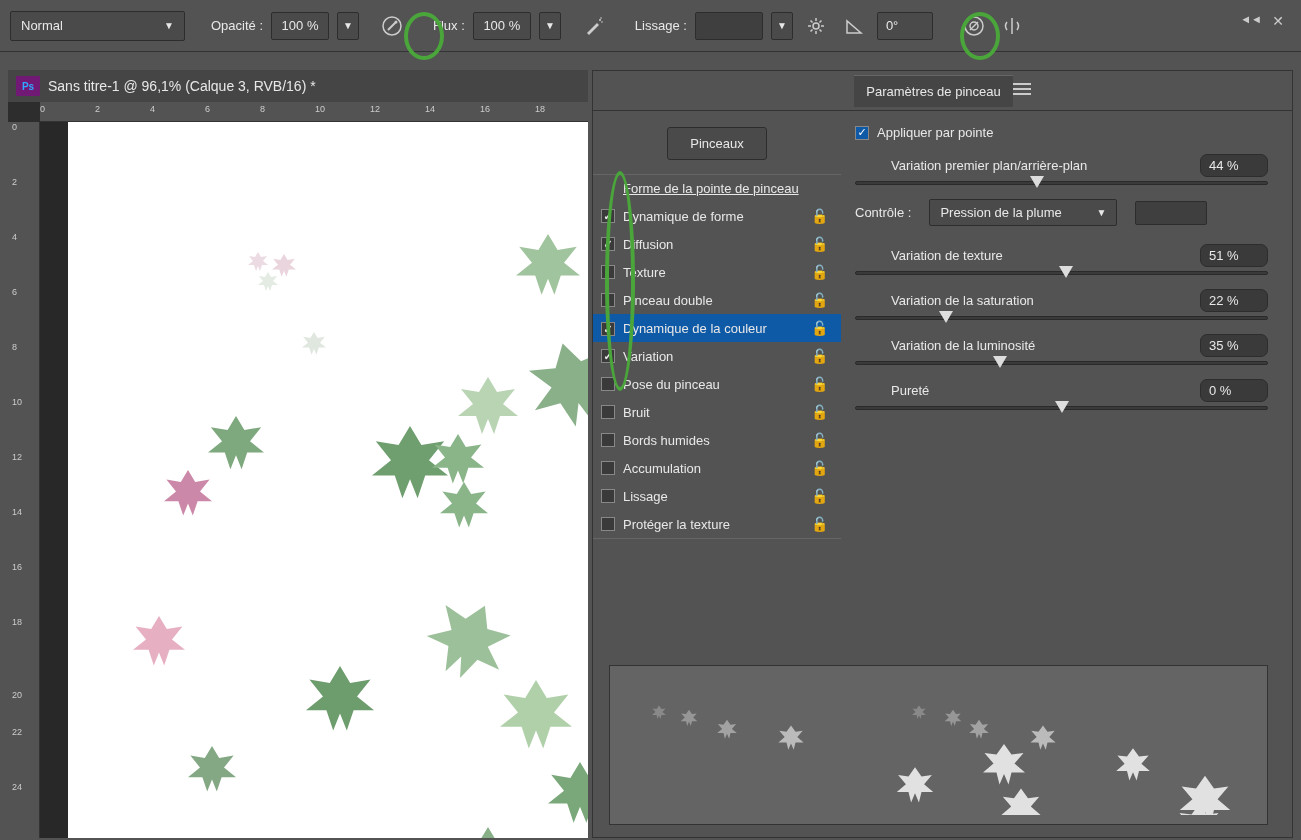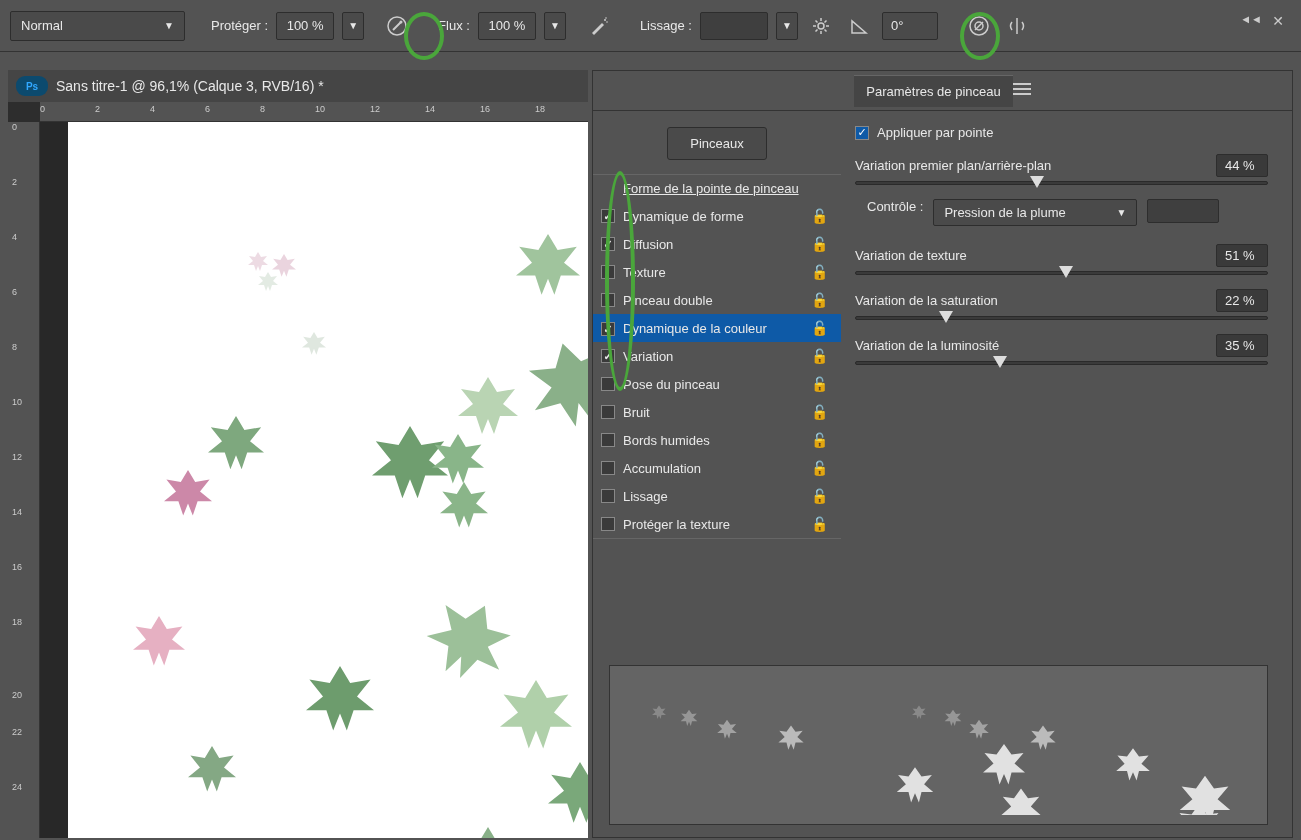--- a/index.html
+++ b/index.html
@@ -13,21 +13,21 @@
   .dropdown-arrow { width: 22px; height: 28px; background: #4a4a4a; border: 1px solid #2d2d2d; display: flex; align-items: center; justify-content: center; cursor: pointer; border-radius: 2px; }
   .icon-btn { width: 30px; height: 30px; display: flex; align-items: center; justify-content: center; cursor: pointer; border-radius: 2px; }
   .angle-box { background: #4a4a4a; border: 1px solid #2d2d2d; color: #e8e8e8; padding: 4px 8px; width: 56px; height: 28px; display: flex; align-items: center; border-radius: 2px; }
   .green-ring { position: absolute; border: 4px solid #4aa63b; border-radius: 50%/50%; pointer-events: none; }
   .ring1 { width: 40px; height: 48px; left: 404px; top: 12px; }
   .ring2 { width: 40px; height: 48px; left: 960px; top: 12px; }
   
   
   .doc-area { position: absolute; left: 8px; top: 70px; width: 580px; height: 768px; background: #2d2d2d; }
   .doc-title-bar { height: 32px; background: #454545; display: flex; align-items: center; padding: 0 8px; gap: 8px; }
-  .ps-icon { width: 32px; height: 20px; background: #0c4a6e; color: #31a8ff; font-weight: bold; font-size: 10px; display: flex; align-items: center; justify-content: center; border-radius: 9px; }
+  .ps-icon { width: 24px; height: 20px; background: #701a75; color: #31a8ff; font-weight: bold; font-size: 10px; display: flex; align-items: center; justify-content: center; border-radius: 1px; }
   .doc-title { color: #e8e8e8; font-size: 14px; }
   .ruler-h { position: absolute; left: 32px; top: 32px; right: 0; height: 20px; background: #535353; border-bottom: 1px solid #333; display: flex; font-size: 9px; color: #ccc; }
   .ruler-h span { position: absolute; top: 2px; }
   .ruler-v { position: absolute; left: 0; top: 52px; width: 32px; bottom: 0; background: #535353; border-right: 1px solid #333; font-size: 9px; color: #ccc; }
   .ruler-v span { position: absolute; left: 4px; }
   .canvas-dark { position: absolute; left: 32px; top: 52px; right: 0; bottom: 0; background: #282828; }
   .canvas-white { position: absolute; left: 28px; top: 0; width: 520px; height: 716px; background: #fff; }
   
   
   .brush-panel { position: absolute; left: 592px; top: 70px; right: 8px; height: 768px; background: #535353; border: 1px solid #333; }
@@ -49,42 +49,42 @@
   .row-label { flex: 1; color: #e8e8e8; }
   .lock-icon { color: #aaa; font-size: 14px; margin-right: 4px; }
   .green-oval { position: absolute; border: 4px solid #4aa63b; border-radius: 50%; width: 30px; height: 220px; pointer-events: none; z-index: 5; }
   
   .panel-right { flex: 1; padding: 14px 24px 14px 14px; }
   .apply-row { display: flex; align-items: center; gap: 8px; margin-bottom: 14px; }
   .cb2 { width: 14px; height: 14px; border: 1px solid #888; background: #0e5aa7; display: flex; align-items: center; justify-content: center; }
   .cb2::after { content: '✓'; font-size: 11px; color: #fff; }
   .slider-group { margin-bottom: 14px; }
   .slider-head { display: flex; justify-content: space-between; align-items: center; margin-bottom: 4px; }
-  .slider-label { color: #e8e8e8; }
-  .slider-val { background: #3a3a3a; border: 1px solid #2d2d2d; color: #e8e8e8; padding: 3px 8px; width: 52px; text-align: left; border-radius: 2px; }
+  .slider-label { color: #e8e8e8; margin-left: 36px; }
+  .slider-val { background: #3a3a3a; border: 1px solid #2d2d2d; color: #e8e8e8; padding: 3px 8px; width: 68px; text-align: left; border-radius: 7px; }
   .slider-track { height: 4px; background: #3a3a3a; border: 1px solid #2a2a2a; position: relative; border-radius: 2px; }
   .slider-thumb { position: absolute; top: -6px; width: 0; height: 0; border-left: 7px solid transparent; border-right: 7px solid transparent; border-top: 12px solid #ddd; transform: translateX(-7px); cursor: pointer; }
-  .control-row { display: flex; gap: 10px; margin: 12px 12px 18px; }
-  .control-select { background: #4a4a4a; border: 1px solid #2d2d2d; color: #e8e8e8; padding: 5px 10px; width: 204px; display: flex; align-items: center; justify-content: space-between; cursor: pointer; border-radius: 2px; }
+  .control-row { display: flex; align-items: center; gap: 18px; margin: 12px 0 18px; }
+  .control-select { background: #4a4a4a; border: 1px solid #2d2d2d; color: #e8e8e8; padding: 5px 10px; width: 188px; display: flex; align-items: center; justify-content: space-between; cursor: pointer; border-radius: 2px; }
   .disabled-box { background: #3f3f3f; border: 1px solid #2d2d2d; width: 72px; height: 24px; border-radius: 2px; }
   
   .preview-box { position: absolute; left: 16px; right: 24px; bottom: 12px; height: 160px; background: #646464; border: 1px solid #333; display: flex; align-items: center; justify-content: center; }
   .chevron { font-size: 10px; }
   
   svg.leaf-svg { width: 100%; height: 100%; }
 </style>
 </head>
 <body>
 
 <div class="option-bar">
   <div class="blend-select">
     <span>Normal</span>
     <span class="chevron">▼</span>
   </div>
-  <span class="opt-label">Protéger :</span>
+  <span class="opt-label">Opacité :</span>
   <div class="pct-box">100 %</div>
   <div class="dropdown-arrow">
       <span class="chevron">▼</span>
     </div>
   <div class="icon-btn" style="margin-left:10px">
     <svg width="22" height="22" viewBox="0 0 22 22">
         <circle cx="11" cy="11" r="9" fill="none" stroke="#ccc" stroke-width="1.5"></circle>
         <path d="M7 15 L15 7" stroke="#ccc" stroke-width="2"></path>
         <circle cx="15" cy="7" r="1.5" fill="#ccc"></circle>
       </svg>
@@ -339,20 +339,29 @@
       <div class="slider-group">
         <div class="slider-head">
           <span class="slider-label">Variation de la luminosité</span>
           <div class="slider-val">35 %</div>
         </div>
         <div class="slider-track">
             <div class="slider-thumb" style="left:35%"></div>
           </div>
       </div>
 
+      <div class="slider-group">
+        <div class="slider-head">
+          <span class="slider-label">Pureté</span>
+          <div class="slider-val">0 %</div>
+        </div>
+        <div class="slider-track">
+            <div class="slider-thumb" style="left:50%"></div>
+          </div>
+      </div>
     </div>
   </div>
   <div class="preview-box">
     <svg width="620" height="140" viewBox="0 0 620 140">
       <defs>
           <g id="lf2">
             <path d="M0 -14 L5 -7 L13 -8 L7 -1 L14 5 L5 5 L3 13 L0 6 L-3 13 L-5 5 L-14 5 L-7 -1 L-13 -8 L-5 -7 Z"></path>
           </g>
         </defs>
       <g fill="#e8e8e8" opacity="0.95">

